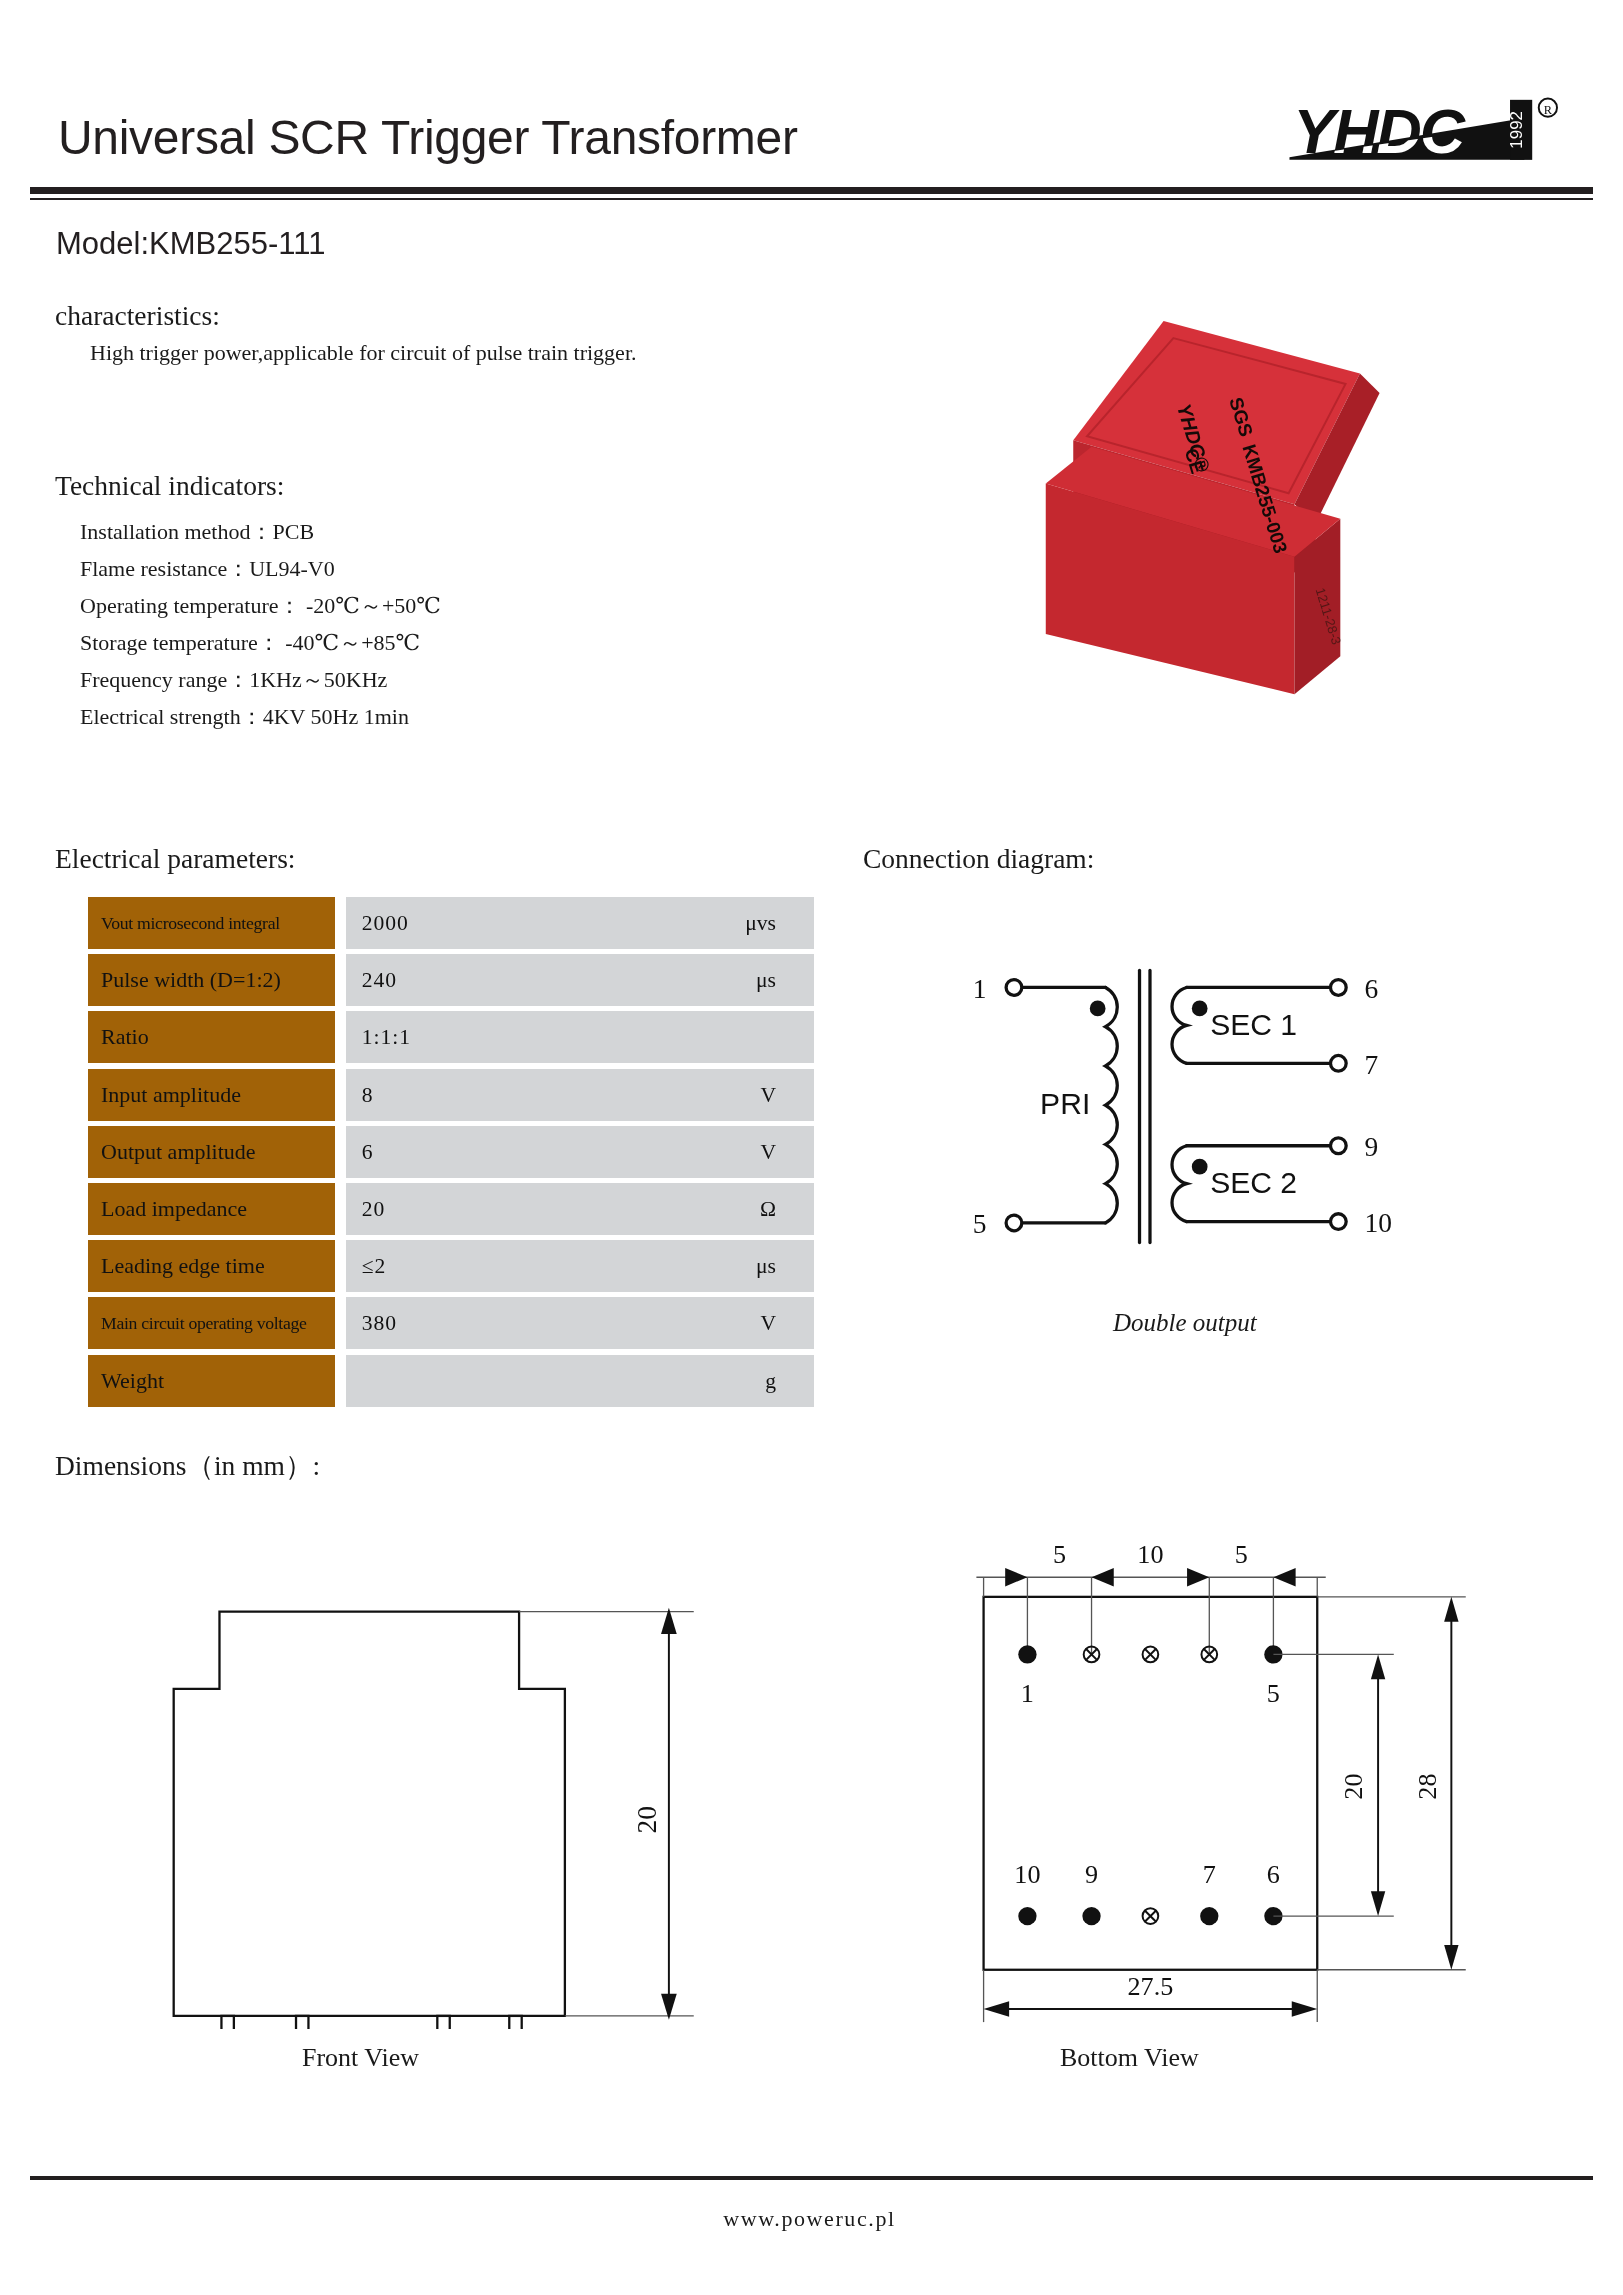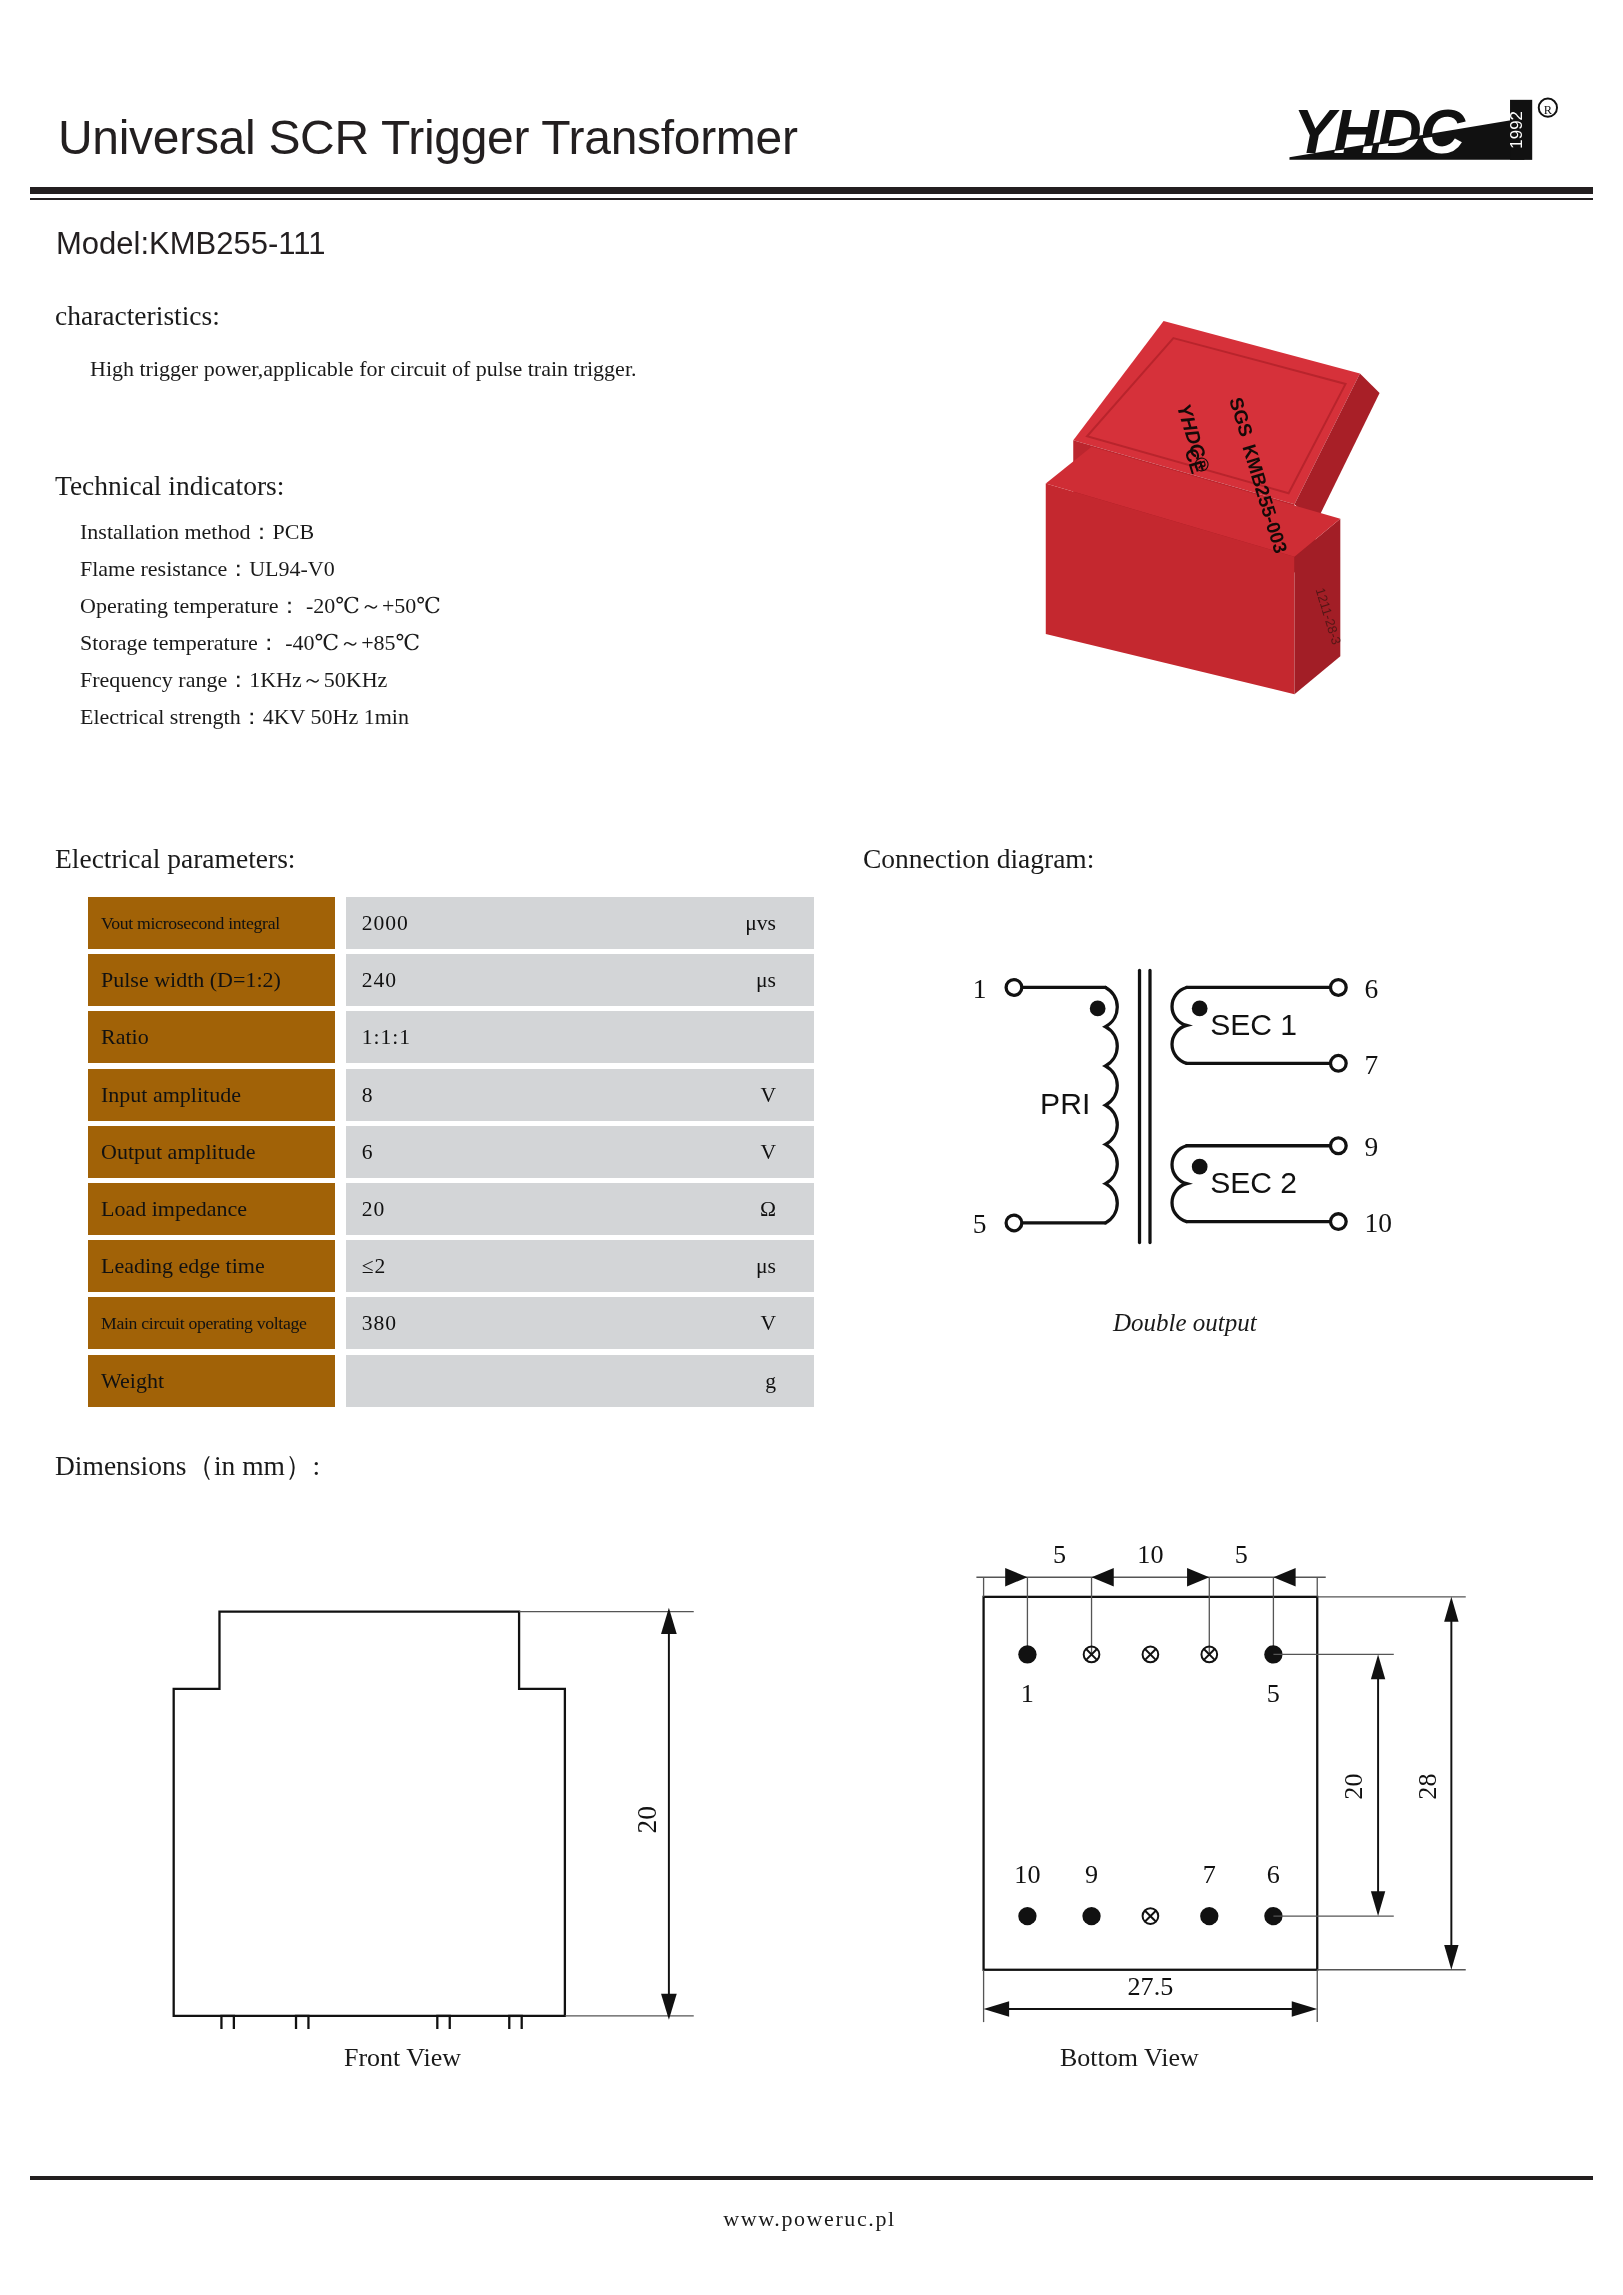--- a/index.html
+++ b/index.html
@@ -14,21 +14,21 @@
   #rule-thin{position:absolute;left:30px;right:30px;top:198px;height:2px;background:#231f20;}
 
   #model-line{position:absolute;left:56px;top:226px;font-family:"Liberation Sans","DejaVu Sans",sans-serif;
       font-size:31px;color:#231f20;white-space:nowrap;}
 
   
   .sec-h{position:absolute;font-size:27.5px;color:#1a1a1a;white-space:nowrap;}
   .body-line{position:absolute;font-size:22px;color:#1a1a1a;white-space:nowrap;}
 
   #h-characteristics{left:55px;top:300px;}
-  #characteristics-text{left:90px;top:356px;}
+  #characteristics-text{left:90px;top:340px;}
   #h-technical{left:55px;top:470px;}
   #tech-list{position:absolute;left:80px;top:513px;}
   #tech-list .tli{font-size:22px;line-height:37px;white-space:nowrap;color:#1a1a1a;}
 
   #h-electrical{left:55px;top:843px;}
   #h-connection{left:863px;top:843px;}
   #h-dimensions{left:55px;top:1448px;}
 
   
   #product-photo{position:absolute;left:1013px;top:308px;width:419px;height:432px;}
@@ -44,21 +44,21 @@
   .pcell-value .pv{position:absolute;left:15.7px;top:50%;transform:translateY(-50%);font-size:21.6px;color:#111;white-space:nowrap;letter-spacing:1px;}
   .pcell-value .pu{position:absolute;right:38px;top:50%;transform:translateY(-50%);font-size:21.6px;color:#111;white-space:nowrap;margin-left:12px;}
 
   
   #conn-diagram{position:absolute;left:943px;top:943px;width:550px;height:327px;}
   #conn-caption{position:absolute;left:1113px;top:1309px;font-size:25px;white-space:nowrap;font-style:italic;}
 
   
   #front-view{position:absolute;left:118px;top:1558px;width:602px;height:471px;}
   #bottom-view{position:absolute;left:962px;top:1505px;width:543px;height:537px;}
-  #front-caption{position:absolute;left:302px;top:2043px;font-size:26px;white-space:nowrap;margin-left:42px;}
+  #front-caption{position:absolute;left:302px;top:2043px;font-size:26px;white-space:nowrap;}
   #bottom-caption{position:absolute;left:1060px;top:2043px;font-size:26px;white-space:nowrap;}
 
   
   #footer-rule{position:absolute;left:30px;right:30px;top:2176px;height:3.9px;background:#231f20;}
   #footer-url{position:absolute;left:0;right:4px;top:2206px;text-align:center;font-size:22px;
       letter-spacing:1.6px;color:#1a1a1a;}
 </style>
 </head>
 <body>
 

